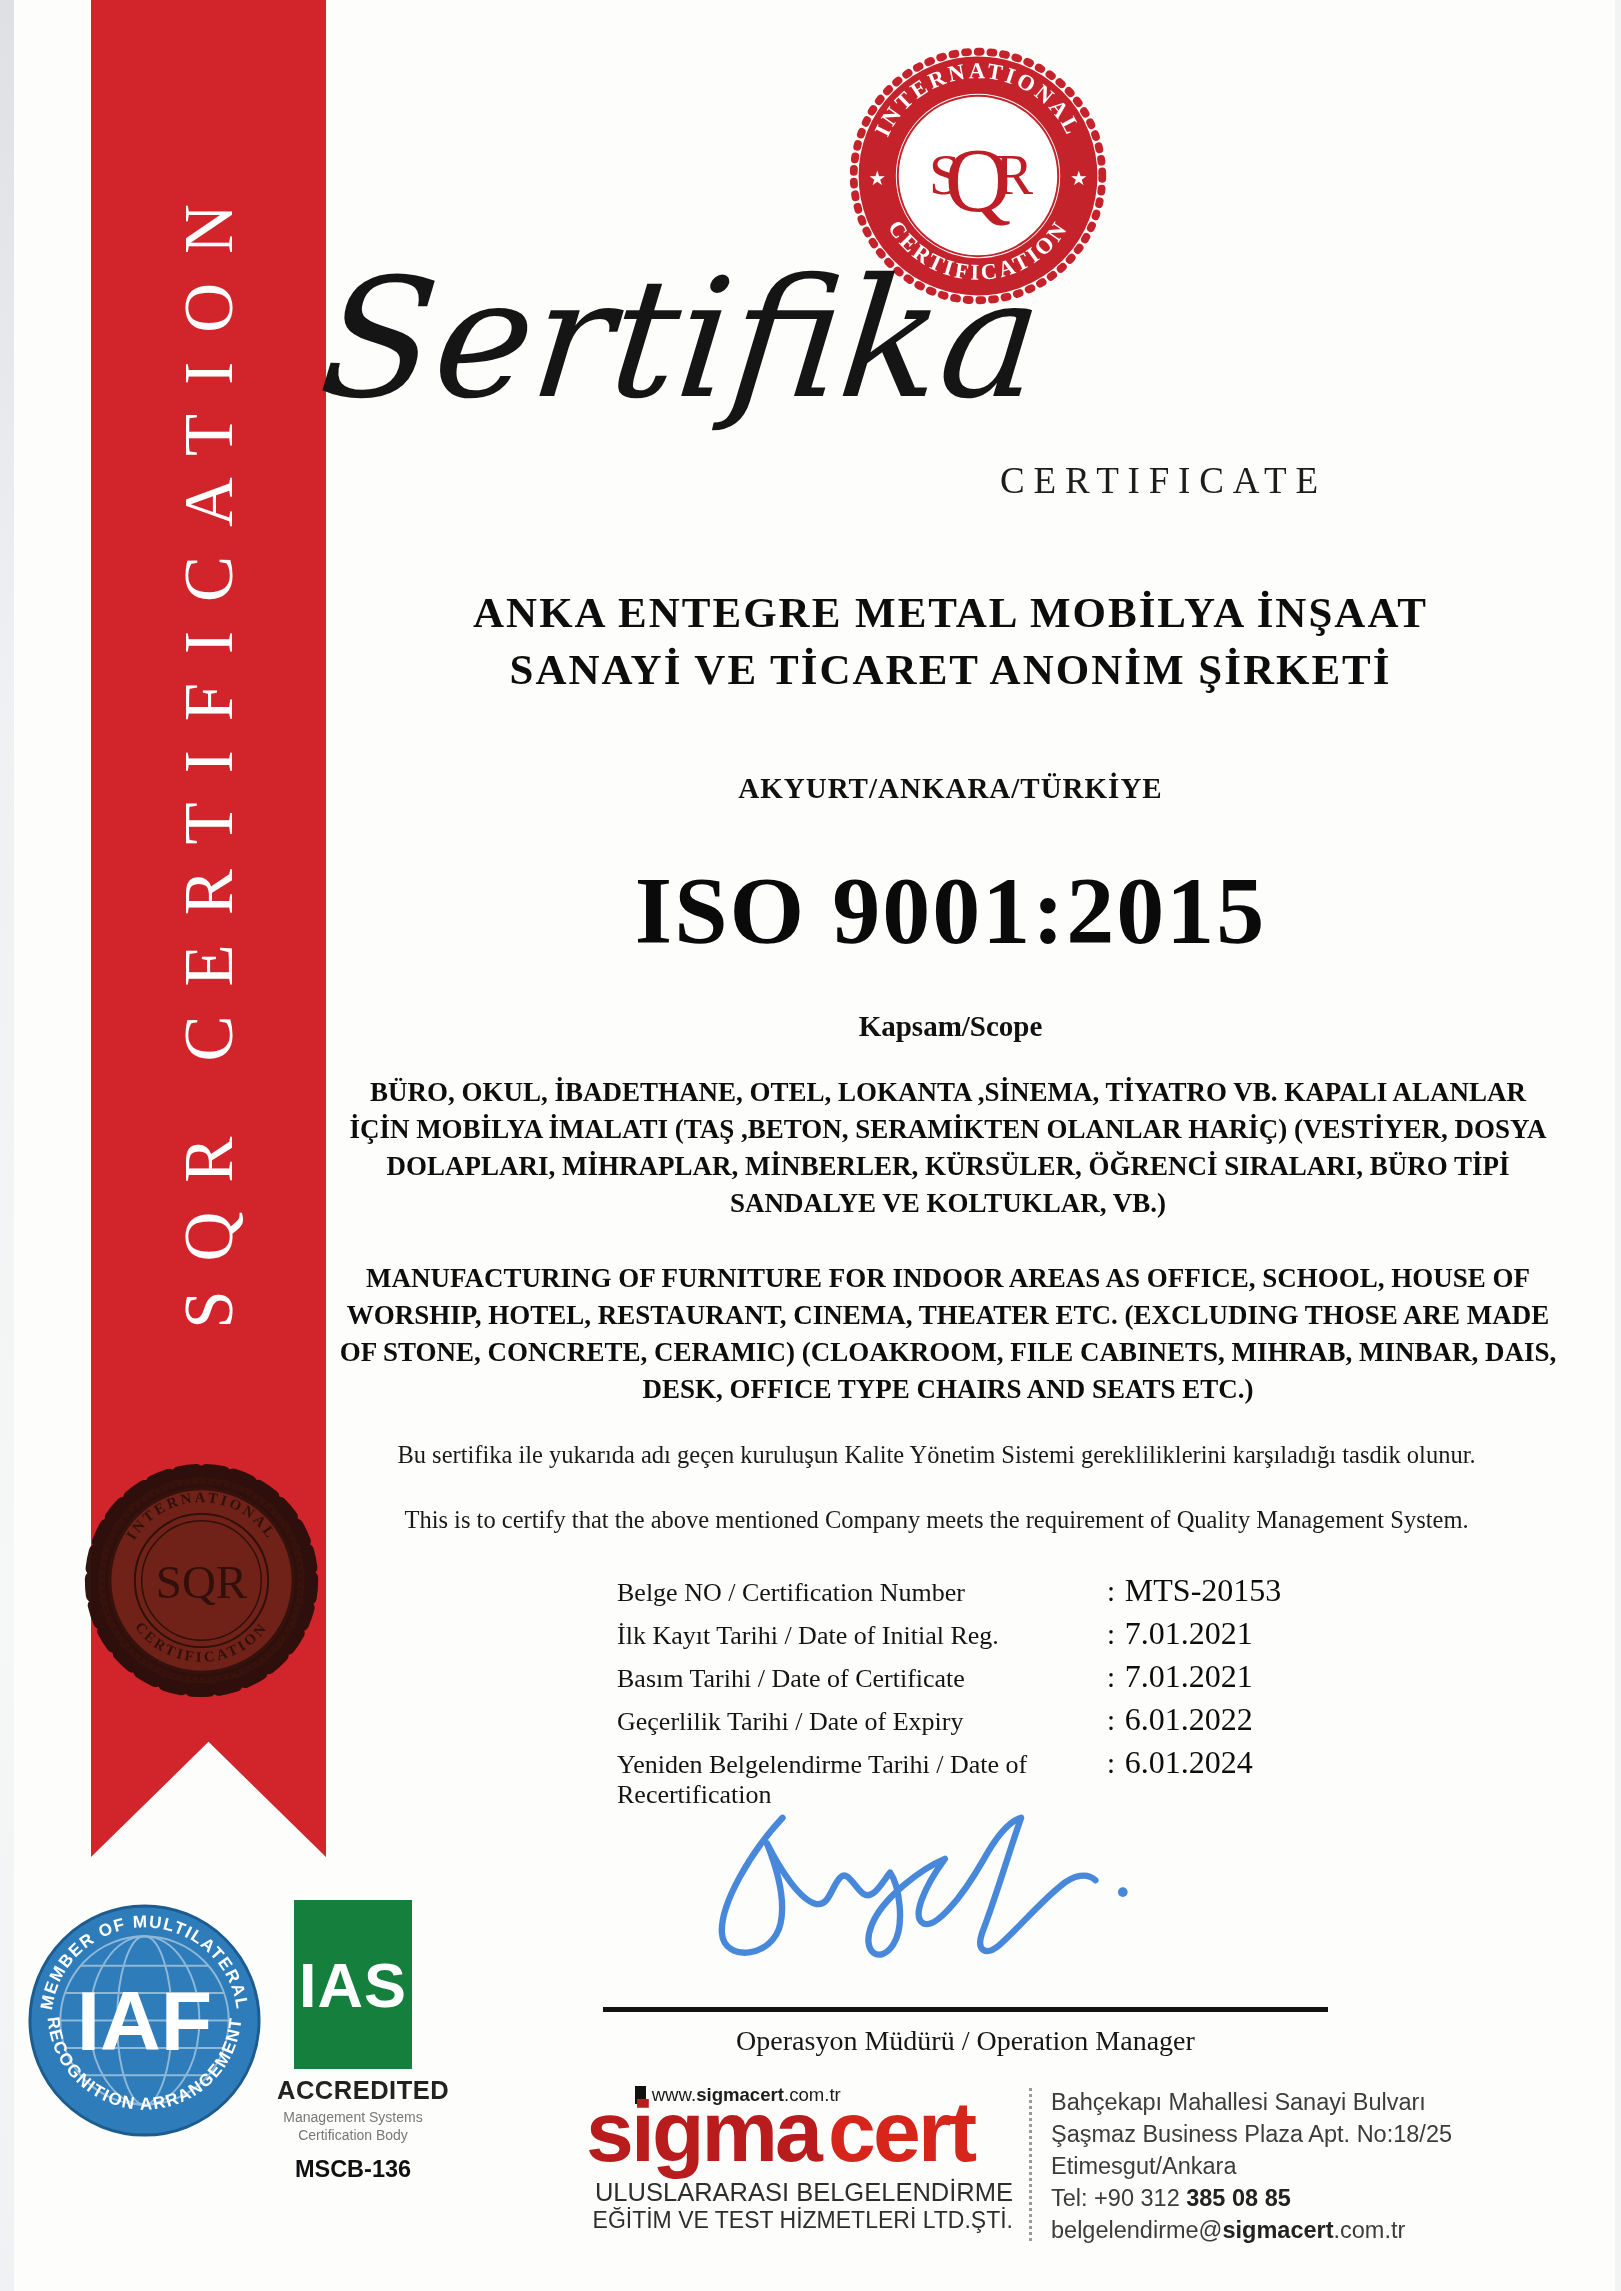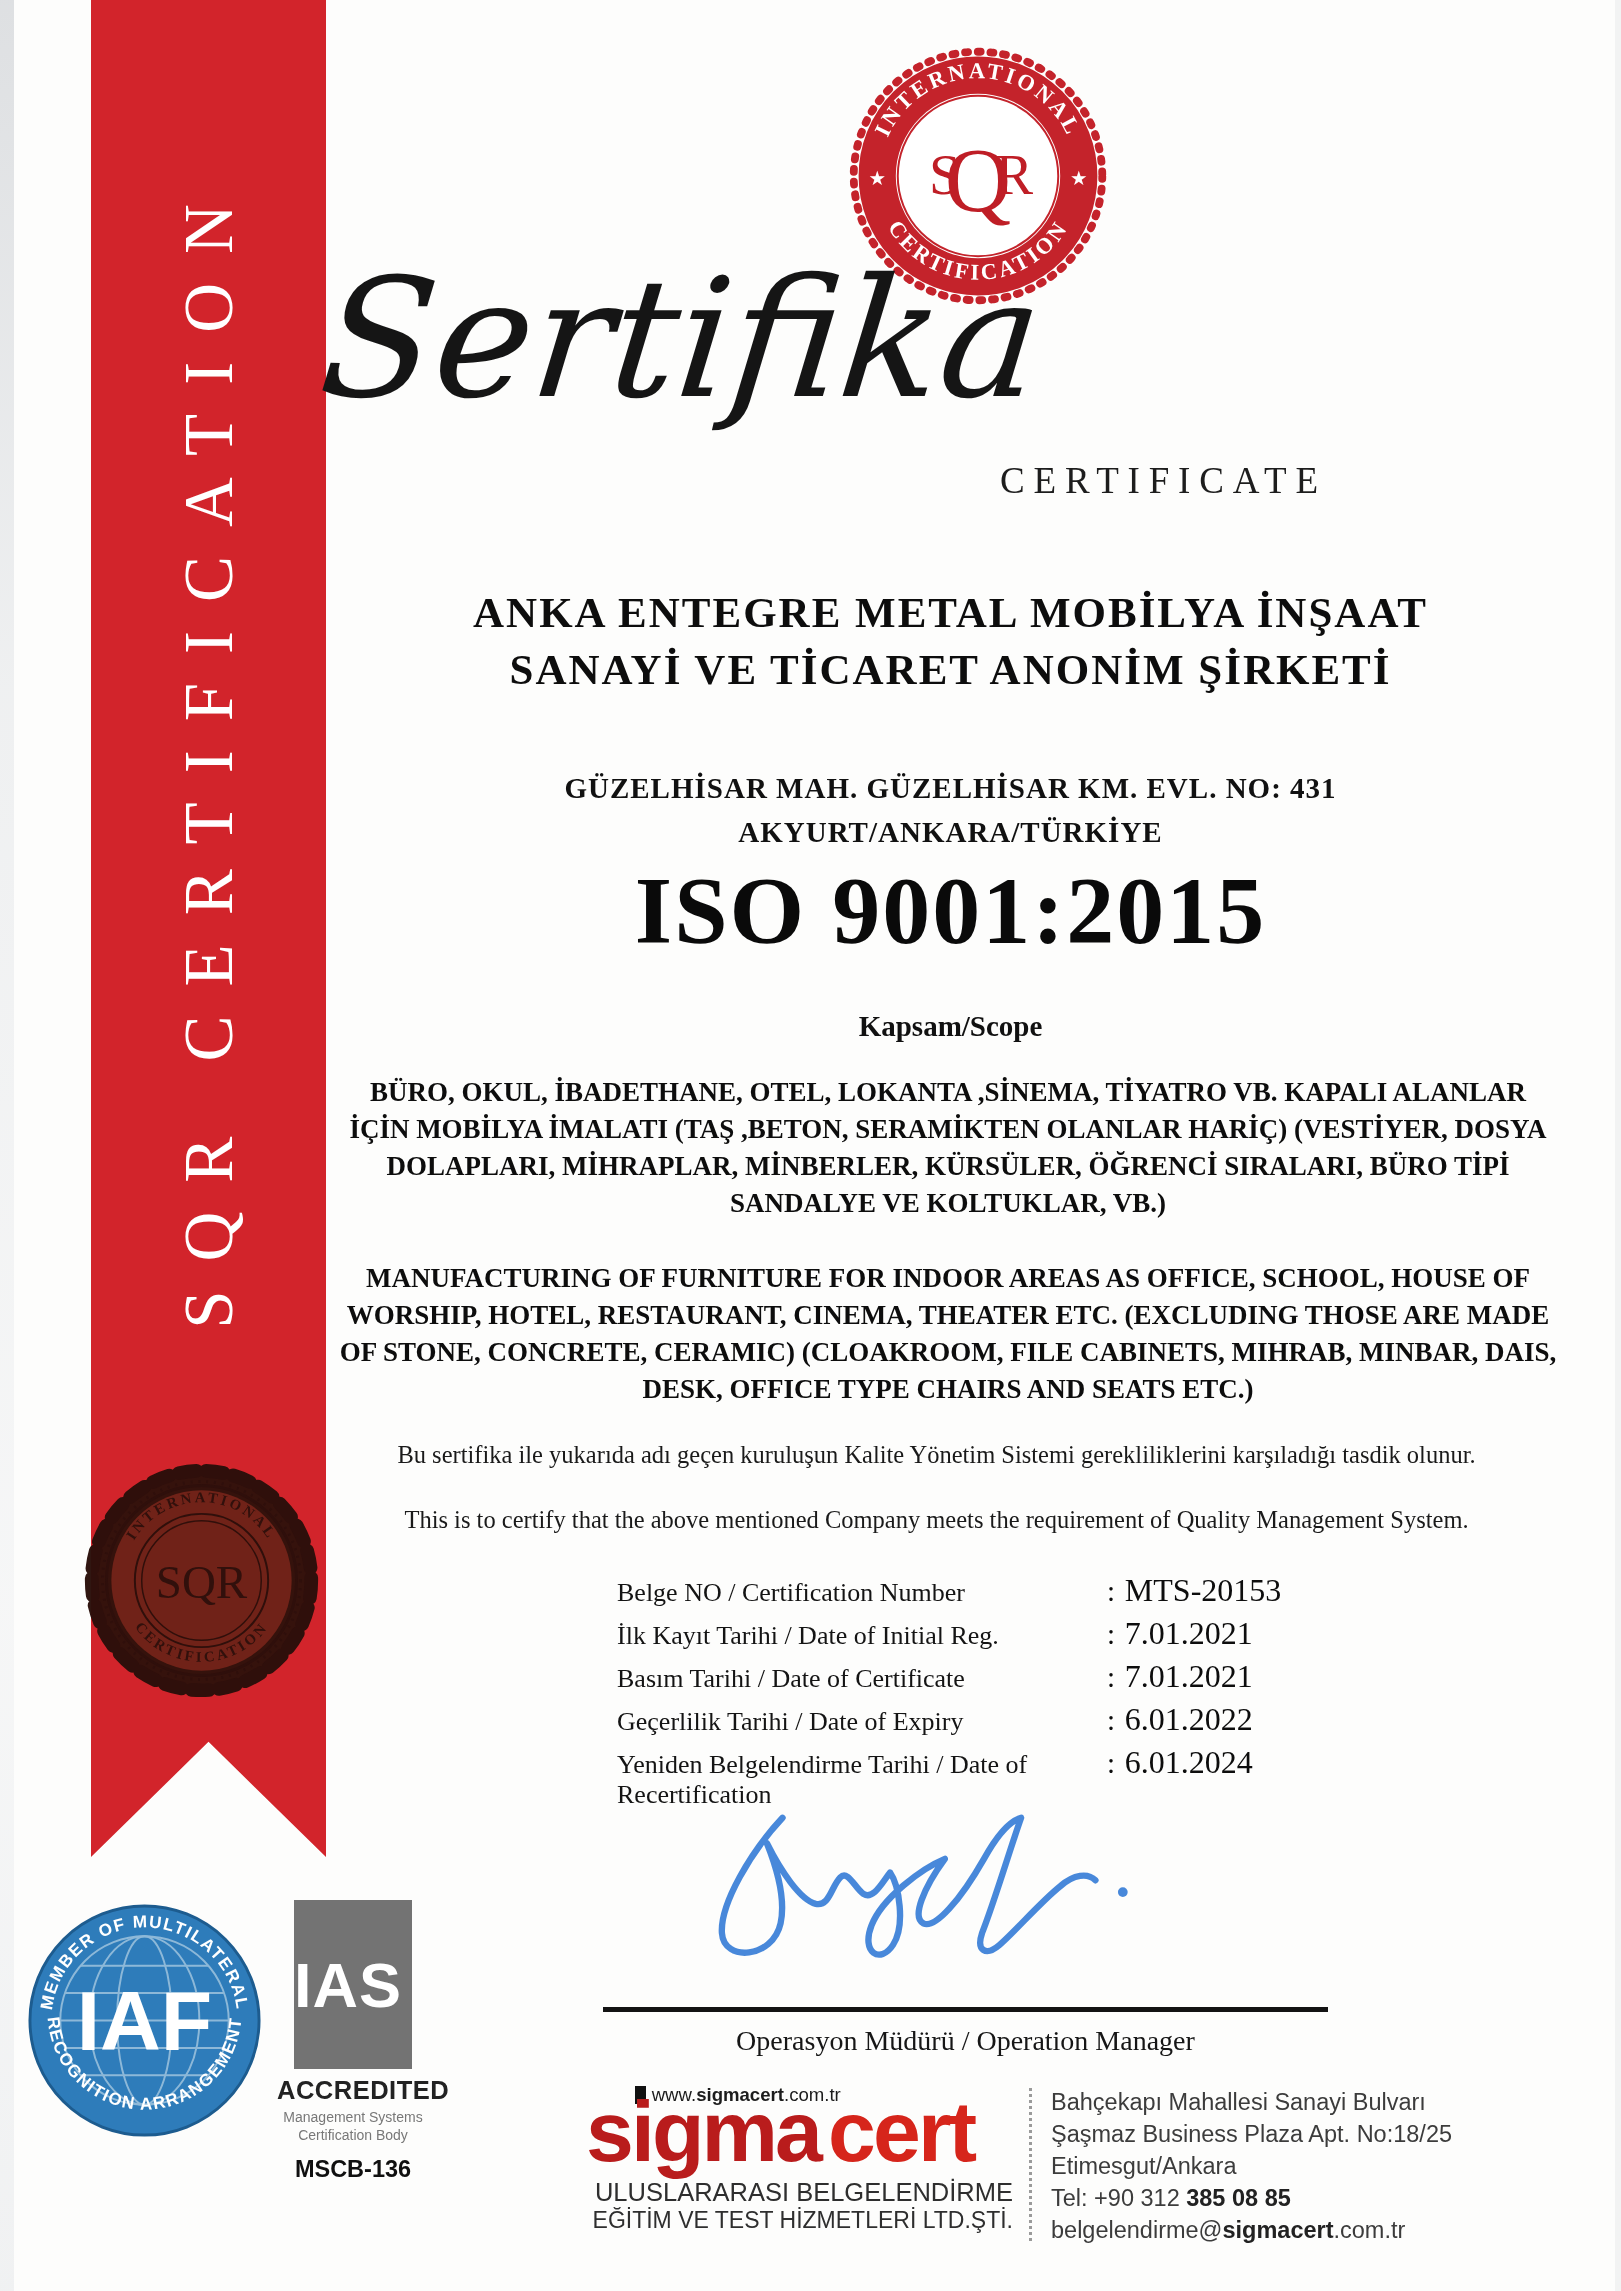--- a/index.html
+++ b/index.html
@@ -52,22 +52,22 @@
   .sig-svg{left:686px;top:1808px;}
   .sig-rule{left:603px;top:2007px;width:725px;height:4.9px;background:#131313;}
   .sig-role{left:603px;top:2025px;width:725px;text-align:center;font-size:28px;color:#161616;}
 
   
   .wax{left:79px;top:1458px;}
   .sqrlogo{left:841px;top:39px;}
 
   
   .iaf{left:25.5px;top:1903px;}
-  .ias-rect{left:294px;top:1900px;width:118px;height:169px;background:#737373;
-    display:flex;align-items:center;justify-content:flex-start;}
+  .ias-rect{left:294px;top:1900px;width:118px;height:169px;background:#15803d;
+    display:flex;align-items:center;justify-content:center;}
   .ias-label{color:#fff;font-family:"Liberation Sans",sans-serif;font-weight:bold;font-size:63px;letter-spacing:1px;}
   .ias-accredited{left:277px;top:2076px;width:152px;text-align:center;
     font-family:"Liberation Sans",sans-serif;font-size:25.5px;font-weight:600;color:#222;letter-spacing:0.5px;}
   .ias-sub{left:277px;top:2109px;width:152px;text-align:center;
     font-family:"Liberation Sans",sans-serif;font-size:14px;color:#787878;line-height:17.6px;}
   .ias-code{left:277px;top:2156px;width:152px;text-align:center;
     font-family:"Liberation Sans",sans-serif;font-size:23.5px;font-weight:bold;color:#101010;}
 
   .site-line{left:635px;top:2084px;font-family:"Liberation Sans",sans-serif;font-size:18.6px;color:#1c1c1c;}
   .site-line .sq{display:inline-block;width:10.8px;height:17.6px;background:#111;margin-right:5.9px;vertical-align:-2.9px;}
@@ -118,21 +118,20 @@
   </svg>
 
   <div class="abs script-title">Sertifika</div>
   <div class="abs subtitle">CERTIFICATE</div>
 
   <div class="abs company">
     <div>ANKA ENTEGRE METAL MOBİLYA İNŞAAT</div>
     <div>SANAYİ VE TİCARET ANONİM ŞİRKETİ</div>
   </div>
   <div class="abs address">
-    <div>GÜZELHİSAR MAH. GÜZELHİSAR KM. EVL. NO: 431</div>
     <div>AKYURT/ANKARA/TÜRKİYE</div>
   </div>
 
   <div class="abs iso-title">ISO 9001:2015</div>
   <div class="abs scope scope-tr">BÜRO, OKUL, İBADETHANE, OTEL, LOKANTA ,SİNEMA, TİYATRO VB. KAPALI ALANLAR
 İÇİN MOBİLYA İMALATI (TAŞ ,BETON, SERAMİKTEN OLANLAR HARİÇ) (VESTİYER, DOSYA
 DOLAPLARI, MİHRAPLAR, MİNBERLER, KÜRSÜLER, ÖĞRENCİ SIRALARI, BÜRO TİPİ
 SANDALYE VE KOLTUKLAR, VB.)</div>
   <div class="abs scope-head">Kapsam/Scope</div>
   <div class="abs scope scope-en">MANUFACTURING OF FURNITURE FOR INDOOR AREAS AS OFFICE, SCHOOL, HOUSE OF

